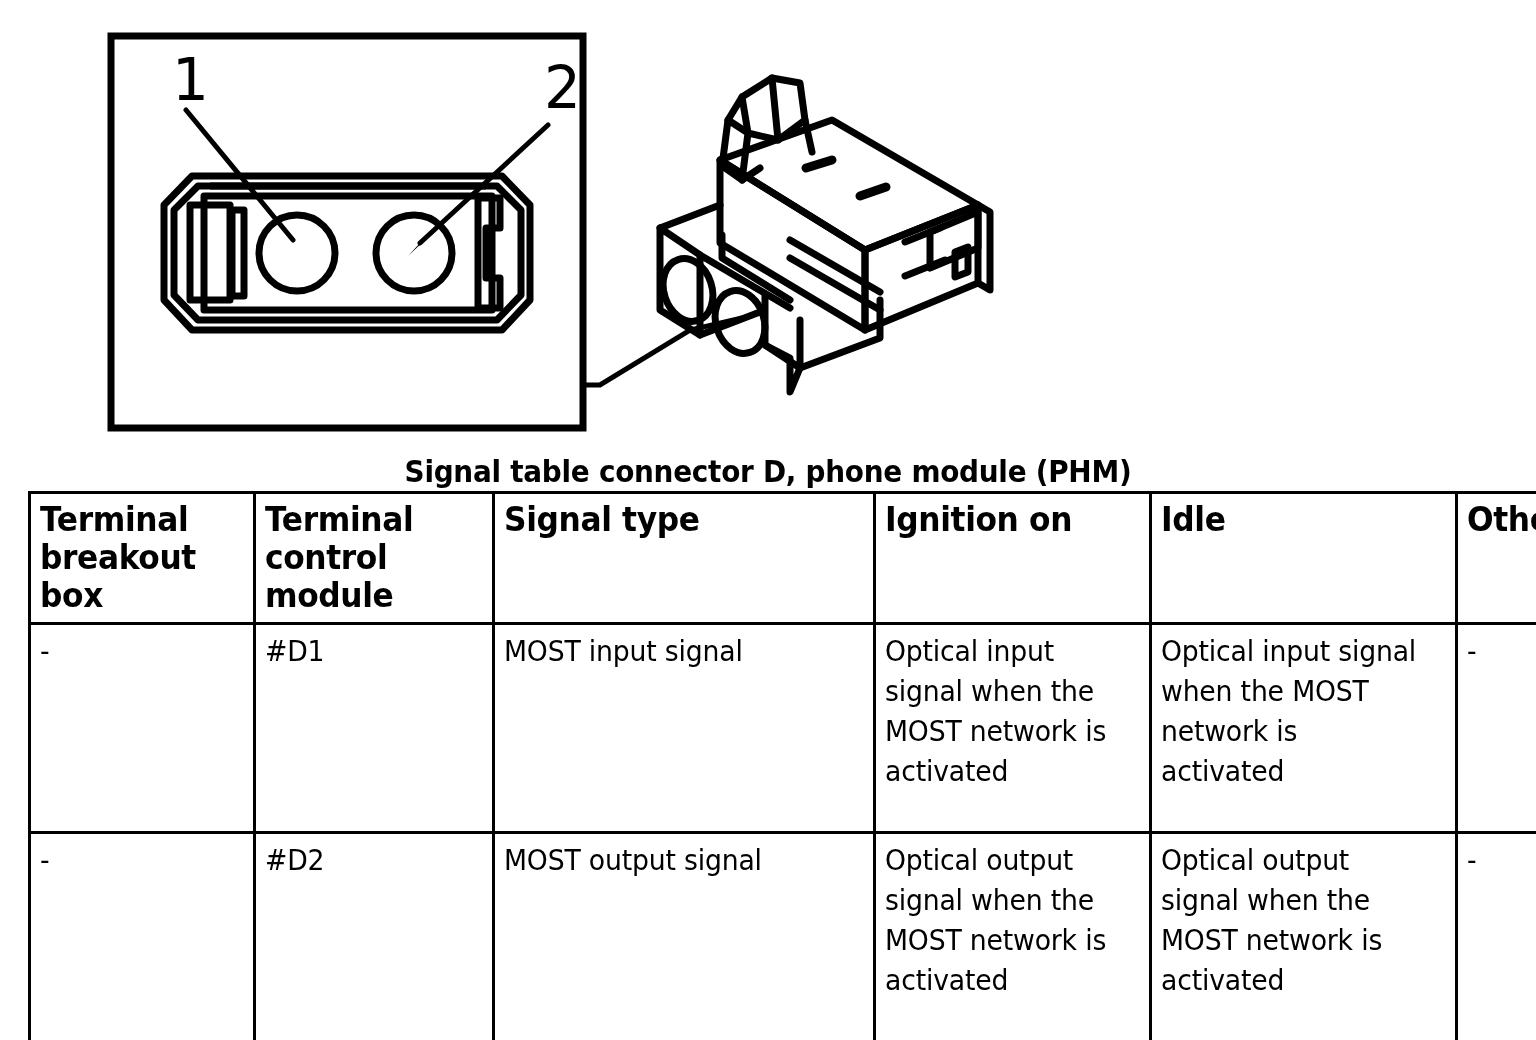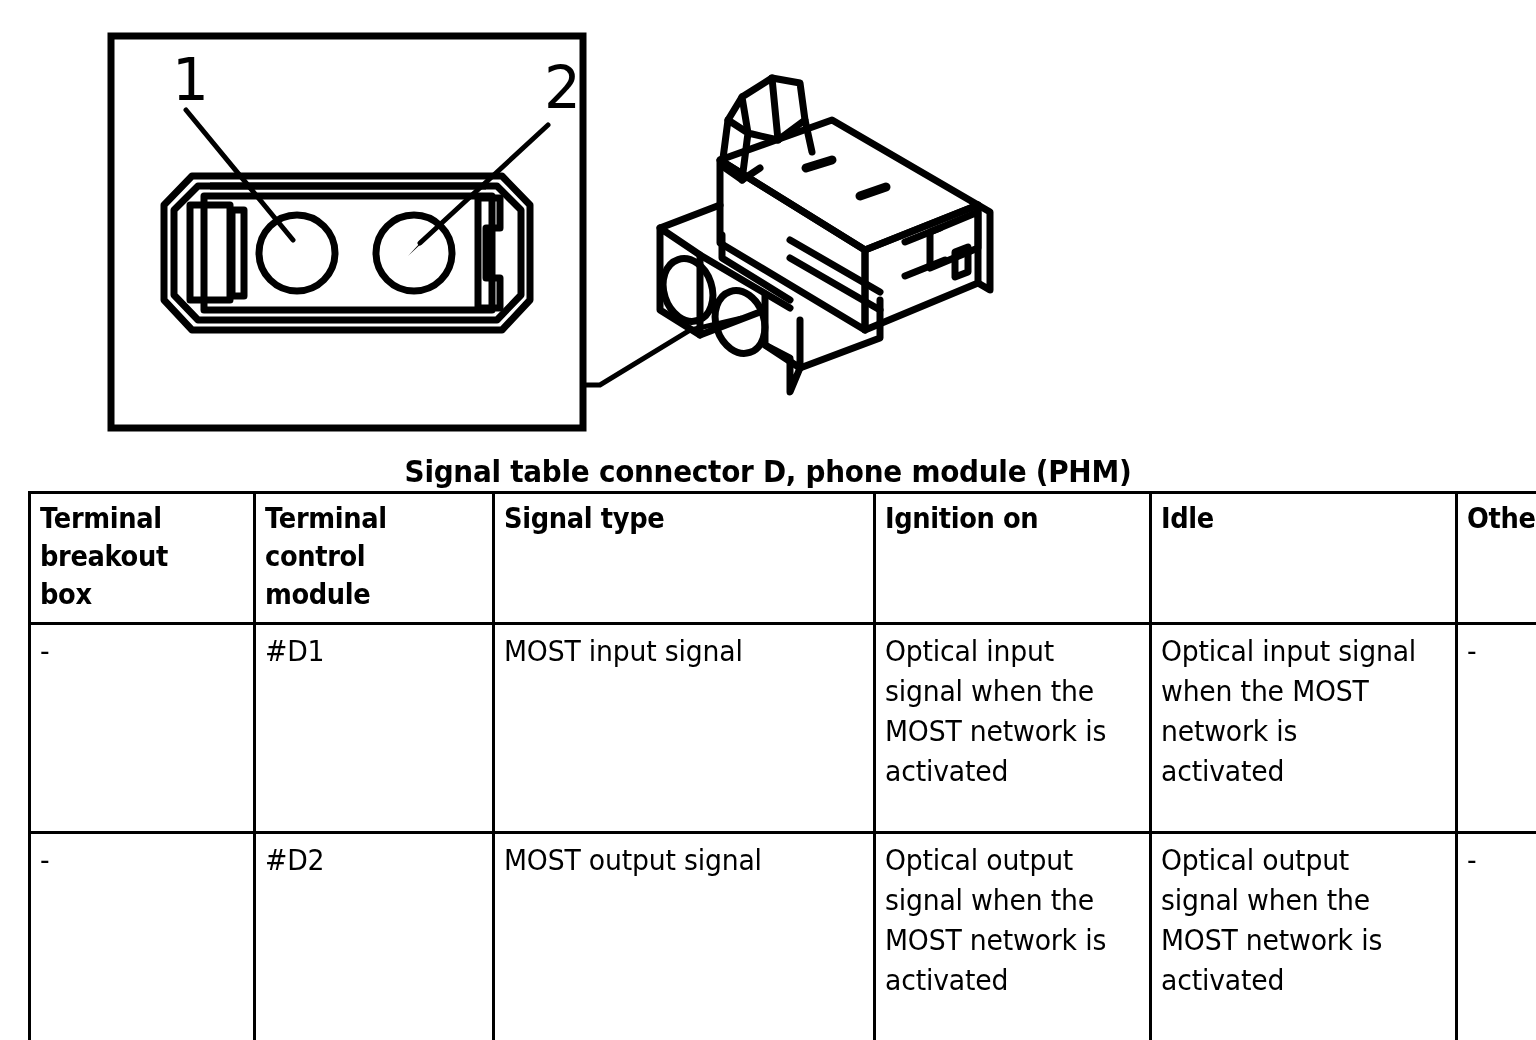--- a/index.html
+++ b/index.html
@@ -59,21 +59,21 @@
   }
   table.signal-table th,
   table.signal-table td {
     border: 3px solid #000;
     vertical-align: top;
     padding: 6px 9px 4px 9px;
     text-align: left;
   }
   table.signal-table th {
     font-weight: bold;
-    font-size: 28px;
+    font-size: 34px;
     line-height: 38px;
     letter-spacing: -0.4px;
     height: 118px;
   }
   table.signal-table th > span,
   table.signal-table td > span {
     display: block;
     transform: scaleX(0.92);
     transform-origin: left top;
   }

